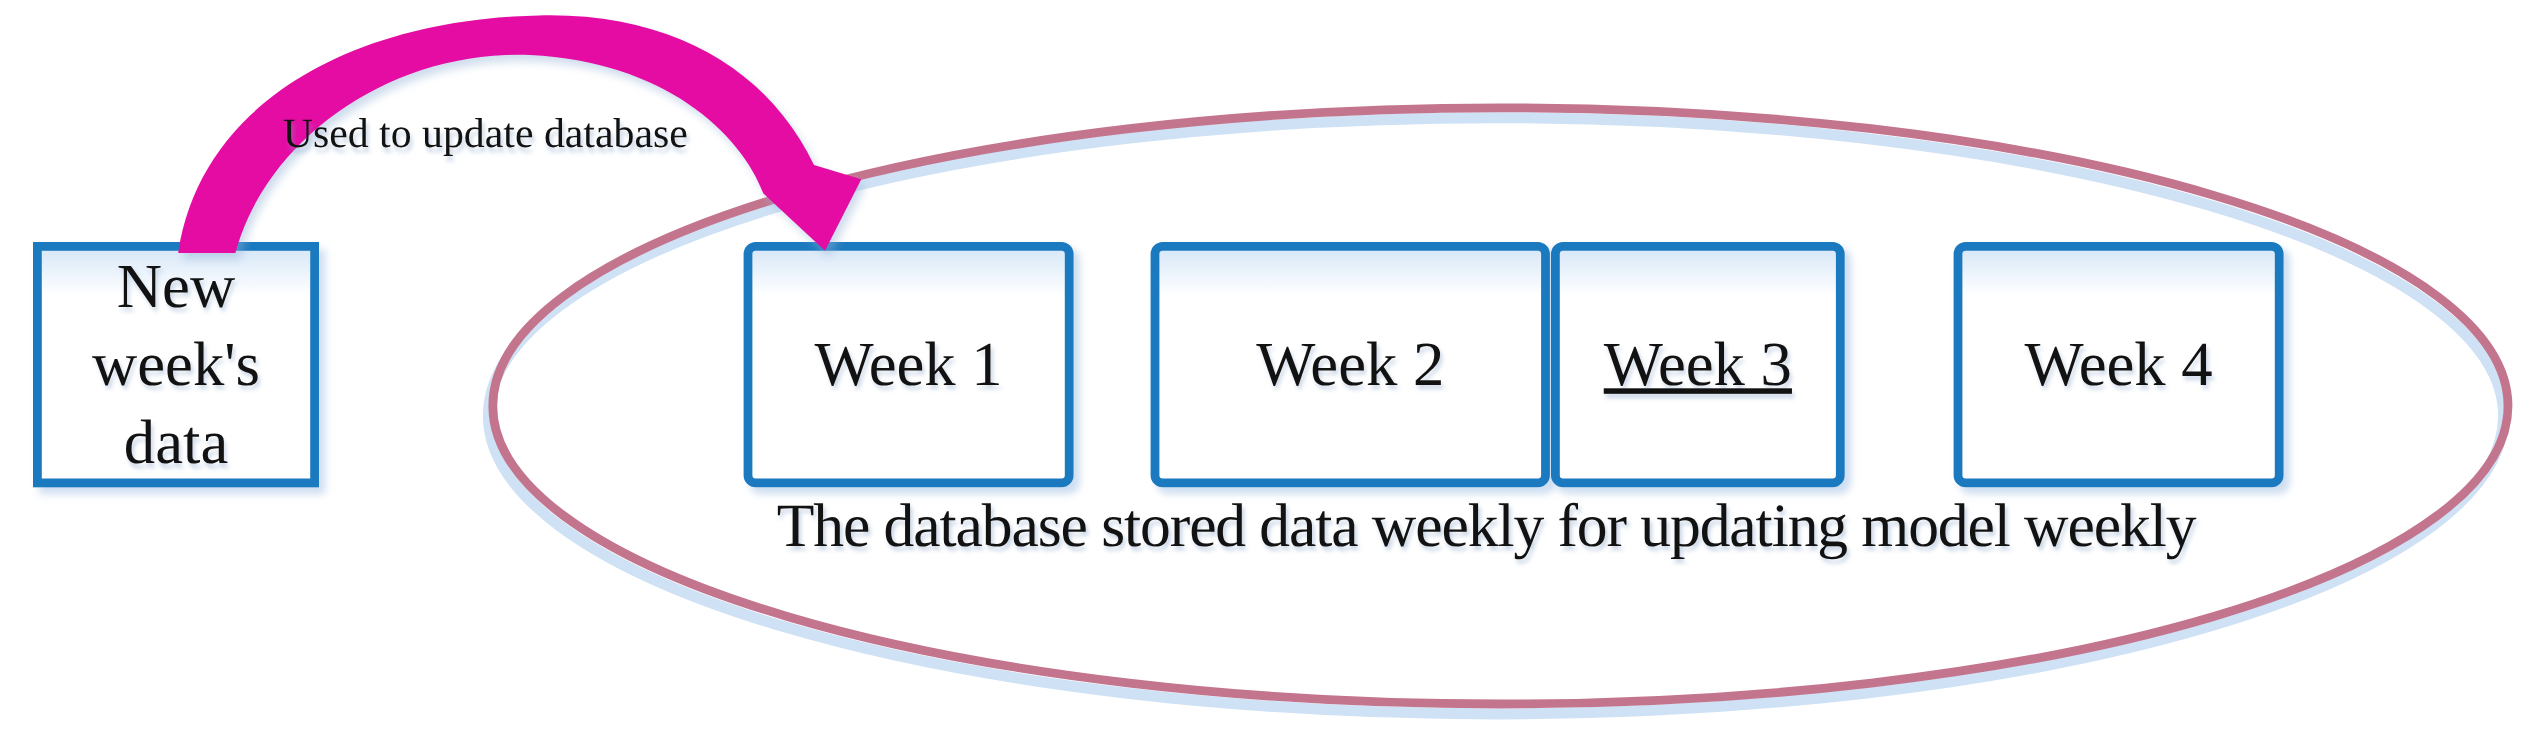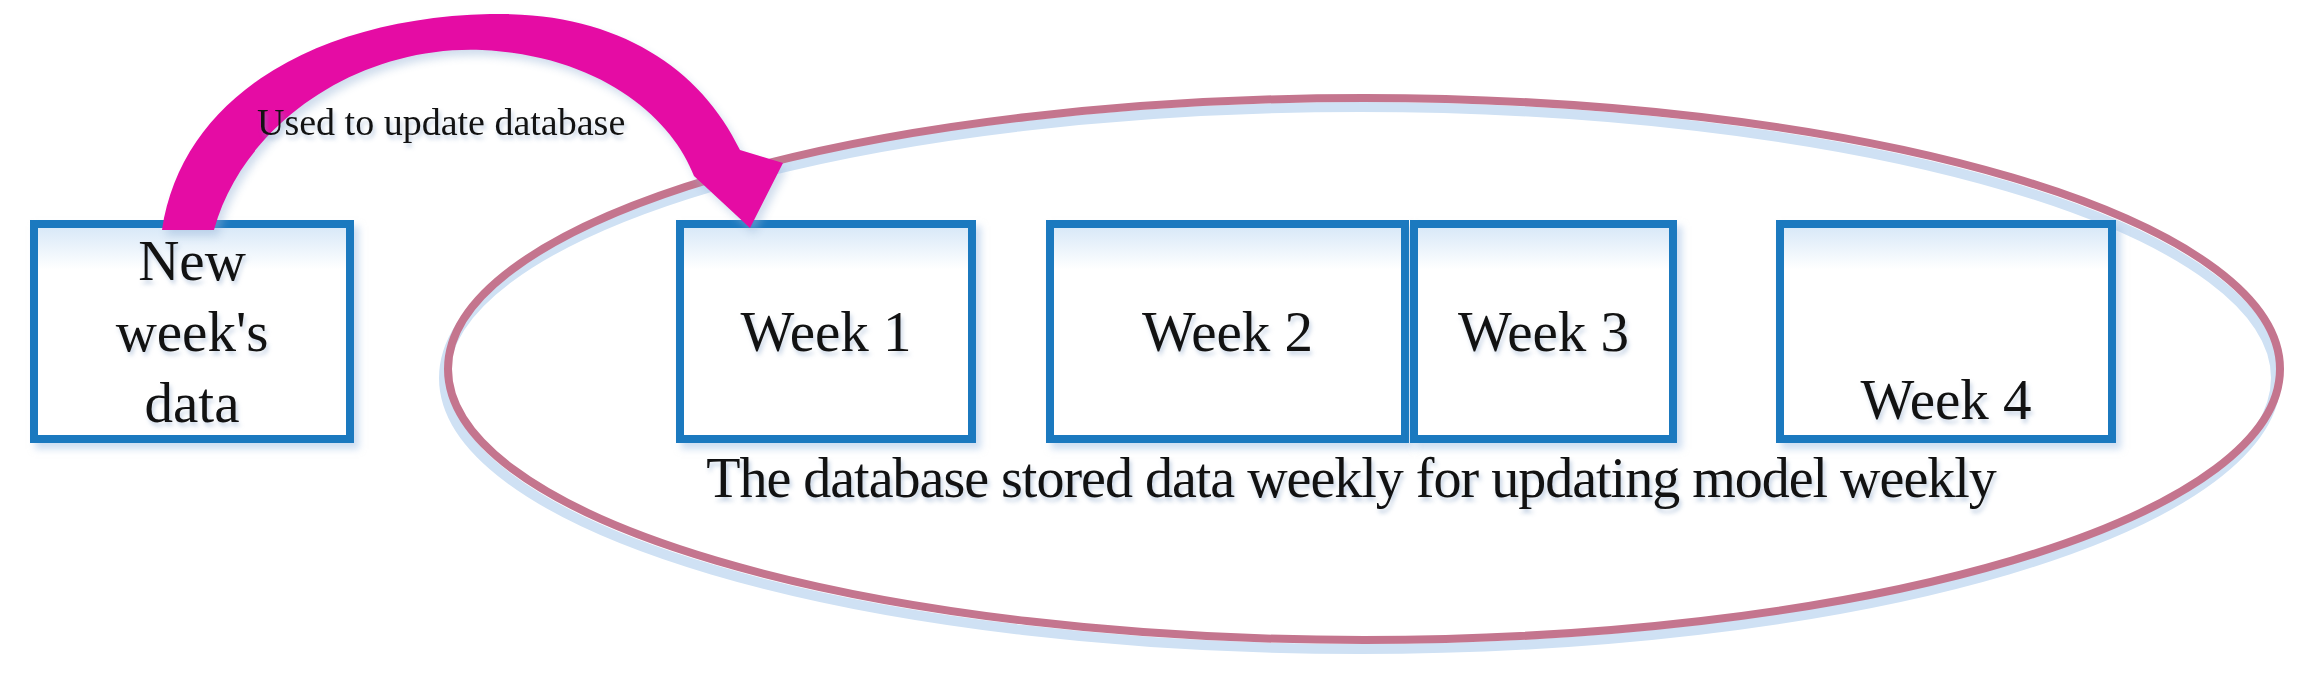--- a/index.html
+++ b/index.html
@@ -23,26 +23,26 @@
   
   .node-box{
     position:absolute;top:220px;height:223px;box-sizing:border-box;
     border:8px solid var(--box-border,#1b79bf);
     background:linear-gradient(180deg,var(--box-glow,#d9e9f8) 0%,#ffffff 20%);
     box-shadow:5px 6px 7px rgba(165,195,230,.55);
     display:flex;align-items:center;justify-content:center;text-align:center;
     font-size:57px;line-height:1.25;
     text-shadow:2px 4px 4px rgba(125,155,195,.40);
   }
-  .new-box{left:30px;width:324px;padding:0 30px;}
+  .new-box{left:30px;width:260px;padding:0 30px;}
   .wk1{left:676px;width:300px;}
   .wk2{left:1046px;width:363px;}
-  .wk3{left:1410px;width:267px;}
-  .wk4{left:1776px;width:340px;align-items:flex-end;}
-  .node-box.week{padding:0 10px;}
+  .wk3{left:1410px;width:267px;text-decoration:underline;}
+  .wk4{left:1776px;width:300px;}
+  .node-box.week{padding:0 10px;border-radius:11px;}
 
   
   .arrow-label{
     position:absolute;left:257px;top:100px;
     font-weight:normal;font-size:38px;white-space:nowrap;
     text-shadow:2px 4px 4px rgba(125,155,195,.45);
   }
   .ellipse-caption{
     position:absolute;left:1351px;top:446px;transform:translateX(-50%);
     font-weight:normal;font-size:56px;letter-spacing:-1px;white-space:nowrap;

